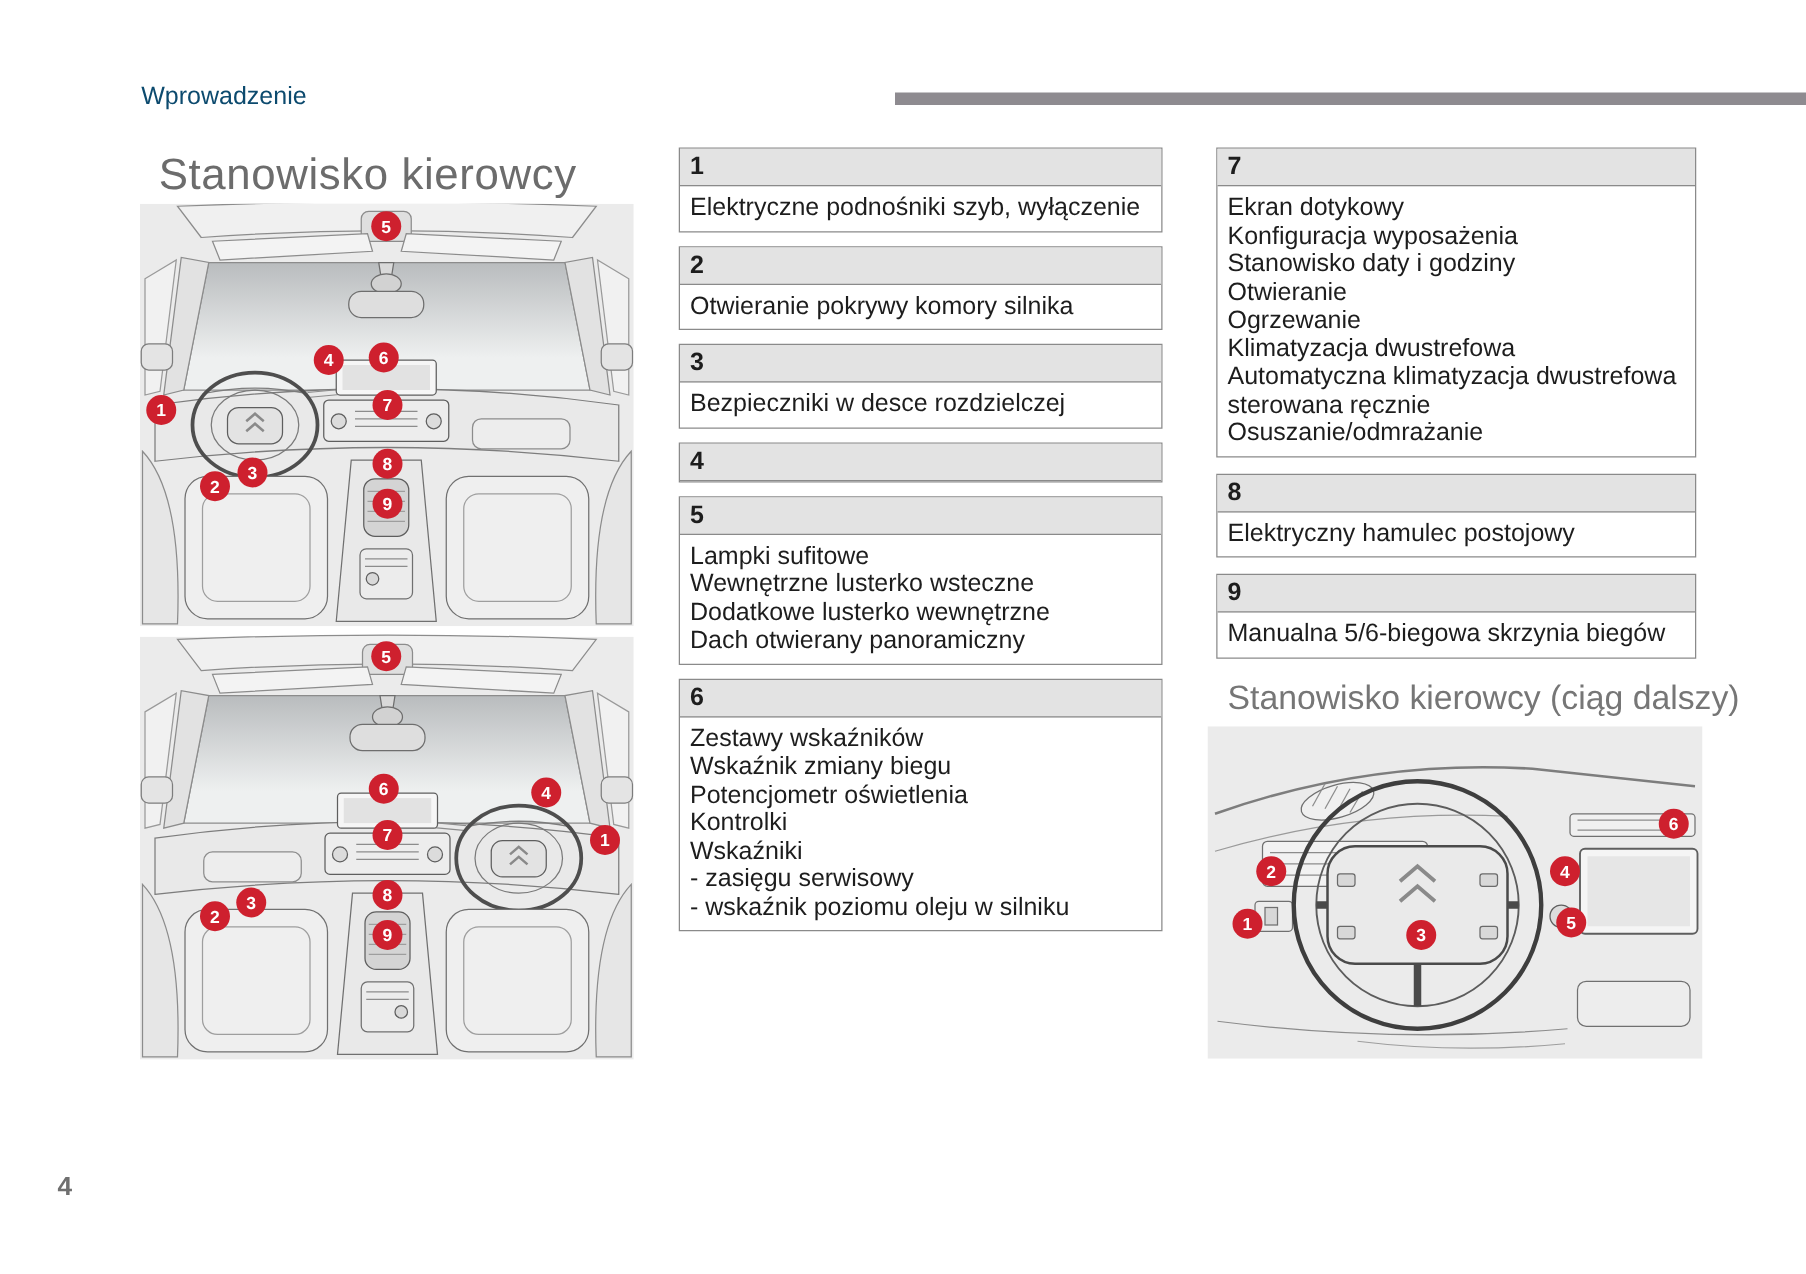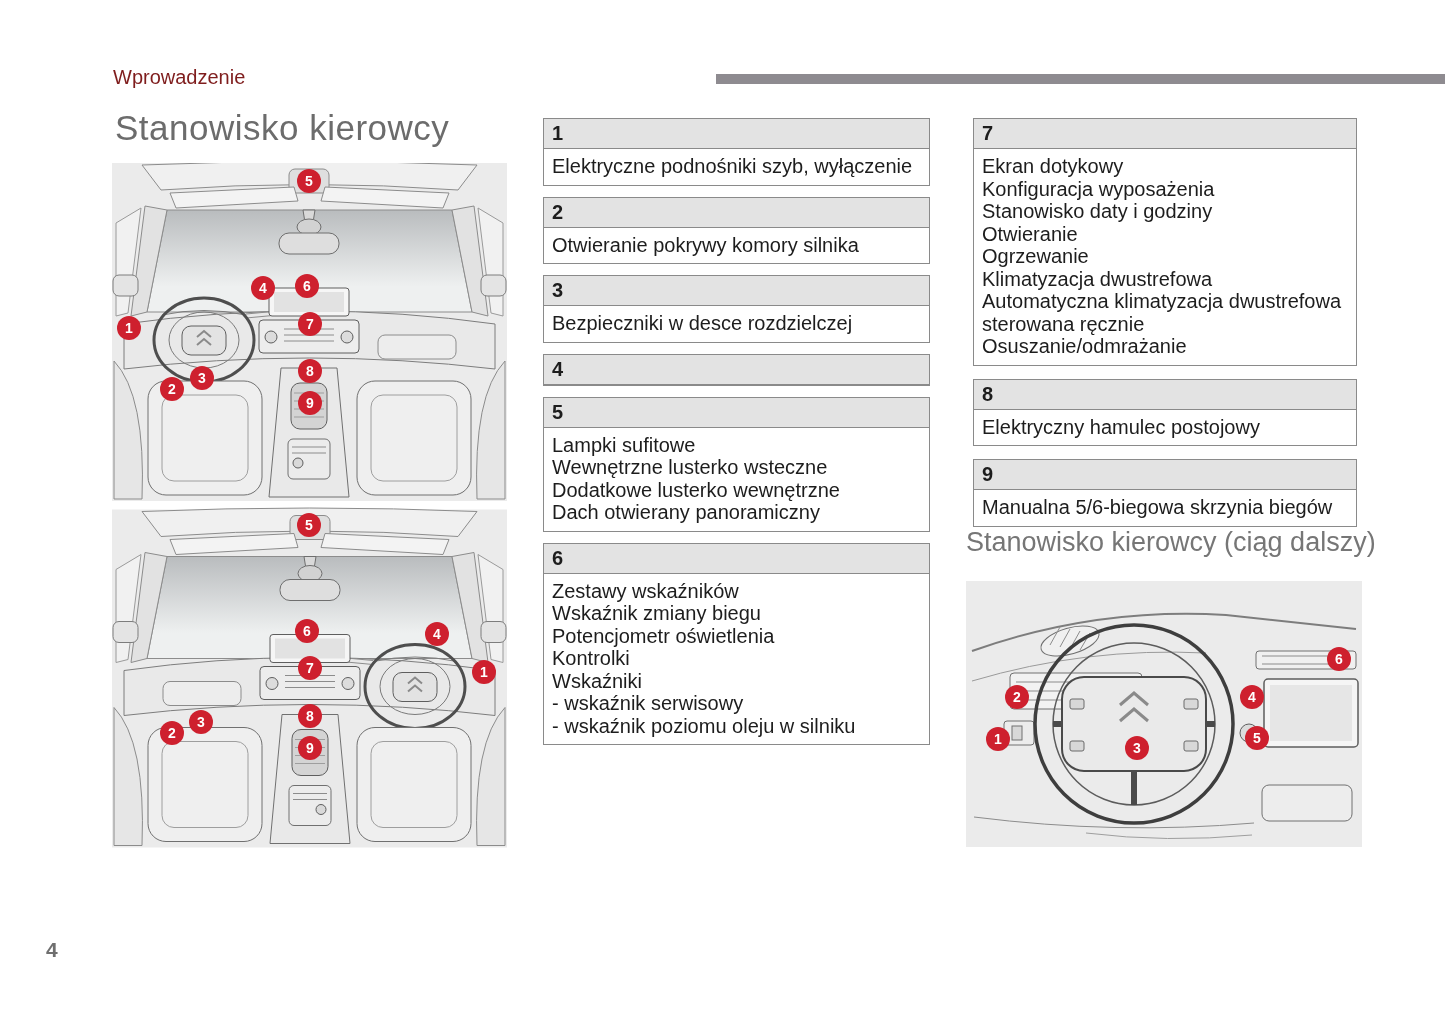--- a/index.html
+++ b/index.html
@@ -1,23 +1,23 @@
 <!DOCTYPE html>
 <html><head>
 <meta charset="utf-8">
 <style>
   html,body { margin:0; padding:0; }
   body {
     width:1445px; height:1019px; position:relative; background:#ffffff;
     font-family:"Liberation Sans", sans-serif; overflow:hidden;
   }
-  .crumb { position:absolute; left:113px; top:66px; font-size:20px; color:#7f1d1d; }
+  .crumb { position:absolute; left:113px; top:66px; font-size:20px; color:#0c4a6e; }
   .topbar { position:absolute; left:716px; top:74px; width:729px; height:10px; background:#8e8b90; }
-  .title { position:absolute; left:111px; top:104px; margin:4px; font-size:35px; font-weight:400; color:#6c6c6c; letter-spacing:.5px; }
-  .subtitle { position:absolute; left:966px; top:527px; margin:0; font-size:27px; font-weight:400; color:#767676; }
+  .title { position:absolute; left:111px; top:104px; margin:16px; font-size:35px; font-weight:400; color:#6c6c6c; letter-spacing:.5px; }
+  .subtitle { position:absolute; left:966px; top:527px; margin:16px; font-size:27px; font-weight:400; color:#767676; }
   .pagenum { position:absolute; left:46px; top:938px; font-size:21px; font-weight:bold; color:#6f6f6f; }
 
   .col { position:absolute; display:flex; flex-direction:column; }
   #col-mid   { left:543px; top:118px; width:387px; gap:11px; }
   #col-right { left:973px; top:118px; width:384px; gap:13px; }
 
   .legend-box { border:1.5px solid #8a8a8a; background:#fff; box-sizing:border-box; }
   .legend-box-header {
     background:#e3e3e3; border-bottom:1.5px solid #8a8a8a;
     font-weight:bold; font-size:20px; line-height:25px; padding:2px 8px; color:#1d1d1d;
@@ -238,21 +238,21 @@
   </div>
 
   <div class="legend-box">
     <div class="legend-box-header">6</div>
     <div class="legend-box-body">
         <div class="legend-line">Zestawy wskaźników</div>
         <div class="legend-line">Wskaźnik zmiany biegu</div>
         <div class="legend-line">Potencjometr oświetlenia</div>
         <div class="legend-line">Kontrolki</div>
         <div class="legend-line">Wskaźniki</div>
-        <div class="legend-line">- wskaźnik serwisowy</div>
+        <div class="legend-line">- zasięgu serwisowy</div>
         <div class="legend-line">- wskaźnik poziomu oleju w silniku</div>
       </div>
   </div>
 </div>
 <div class="col" id="col-right">
   <div class="legend-box">
     <div class="legend-box-header">7</div>
     <div class="legend-box-body">
         <div class="legend-line">Ekran dotykowy</div>
         <div class="legend-line">Konfiguracja wyposażenia</div>

